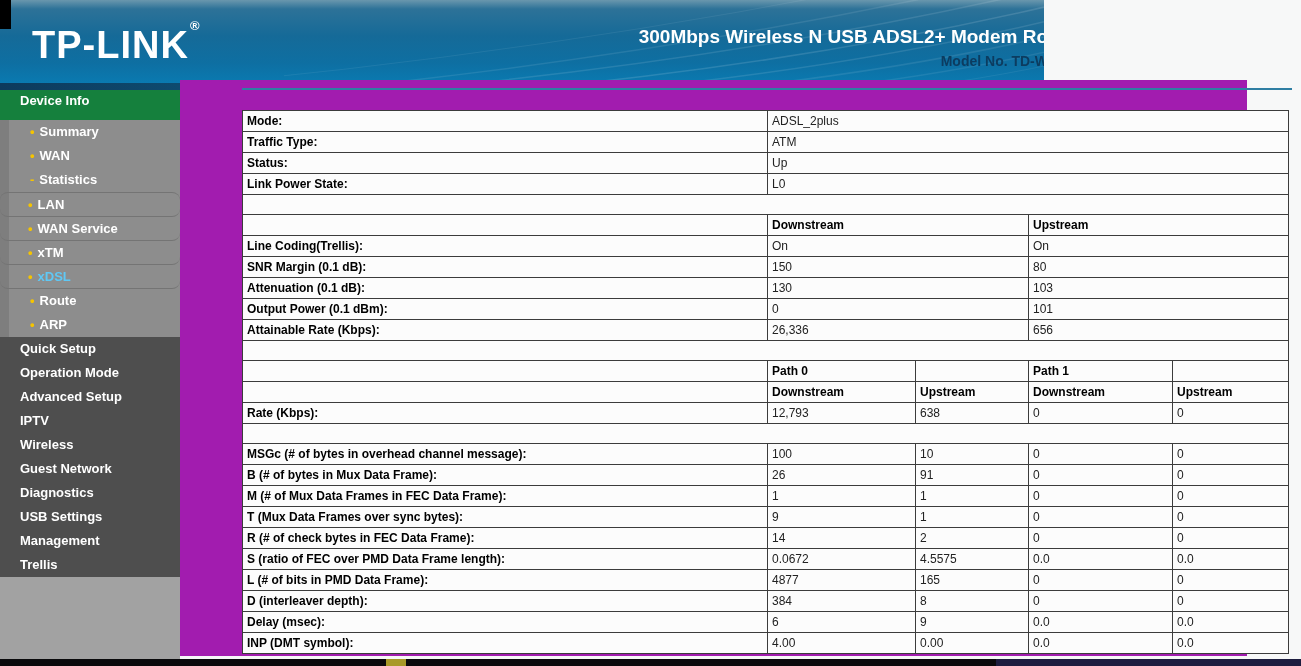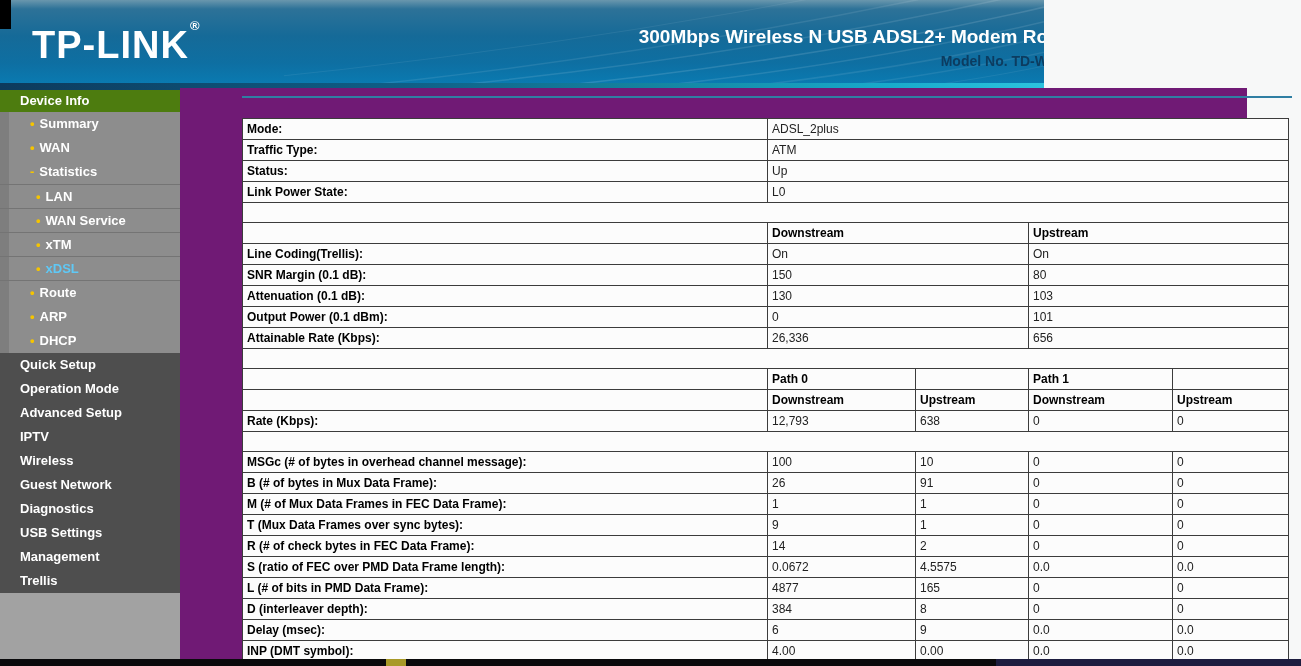--- a/index.html
+++ b/index.html
@@ -18,29 +18,29 @@
   .model-line{position:absolute;right:-4px;top:53px;color:#0c3c60;font-size:14px;font-weight:700;white-space:nowrap;}
   .swoosh{position:absolute;right:0;top:0;height:90px;width:760px;opacity:.9;}
 
   
   .sidebar{position:absolute;left:0;top:90px;width:180px;height:576px;background:#a2a2a2;}
   ul.menu-group{list-style:none;margin:0;padding:0;}
   .group-device{background:#8d8d8d;box-shadow:inset 9px 0 0 rgba(0,0,0,0.10);}
   .group-main{background:#4e4e4e;}
   .mi{color:#fff;font-weight:700;font-size:13px;height:24px;line-height:24px;cursor:pointer;white-space:nowrap;}
   .mi .bullet{color:#f5c400;margin-right:5px;font-size:13px;}
-  .mi.section-active{height:22px;line-height:22px;background:#4d7c0f;padding-left:20px;}
+  .mi.section-active{height:30px;line-height:22px;background:#15803d;padding-left:20px;}
   .mi.section{padding-left:20px;}
   .mi.item{padding-left:30px;}
-  .mi.subitem{padding-left:36px;border-bottom:1px solid #747474;height:23px;line-height:23px;}
+  .mi.subitem{padding-left:28px;border-bottom:1px solid #747474;height:23px;line-height:23px;border-radius:8px;}
   .mi.subitem.first{border-top:1px solid #747474;}
   .mi.active .lbl{color:#5fc8f5;}
 
   
-  .main{position:absolute;left:180px;top:88px;width:1067px;height:576px;background:#701a75;}
+  .main{position:absolute;left:180px;top:80px;width:1067px;height:576px;background:#a21caf;}
   .blue-rule{position:absolute;left:62px;top:8px;width:1050px;height:2px;background:#2f7fa3;}
   .stats-table{position:absolute;left:62px;top:30px;border-collapse:collapse;table-layout:fixed;width:1046px;
     font-size:12px;color:#000;background:#fcfcfc;}
   .stats-table td{border:1px solid #3c3c3c;height:20px;padding:0 4px;overflow:hidden;white-space:nowrap;}
   td.lbl-cell{font-weight:700;}
   td.col-header{font-weight:700;}
   td.val-cell{font-weight:400;color:#222;}
   tr.spacer-row td{height:19px;}
 
   
@@ -78,21 +78,20 @@
         <li class="mi section-active"><span class="lbl">Device Info</span></li>
         <li class="mi item"><span class="bullet">•</span><span class="lbl">Summary</span></li>
         <li class="mi item"><span class="bullet">•</span><span class="lbl">WAN</span></li>
         <li class="mi item"><span class="bullet">-</span><span class="lbl">Statistics</span></li>
         <li class="mi subitem first"><span class="bullet">•</span><span class="lbl">LAN</span></li>
         <li class="mi subitem"><span class="bullet">•</span><span class="lbl">WAN Service</span></li>
         <li class="mi subitem"><span class="bullet">•</span><span class="lbl">xTM</span></li>
         <li class="mi subitem active"><span class="bullet">•</span><span class="lbl">xDSL</span></li>
         <li class="mi item"><span class="bullet">•</span><span class="lbl">Route</span></li>
         <li class="mi item"><span class="bullet">•</span><span class="lbl">ARP</span></li>
-        <li class="mi item"><span class="bullet">•</span><span class="lbl">DHCP</span></li>
       </ul>
       <ul class="menu-group group-main">
         <li class="mi section"><span class="lbl">Quick Setup</span></li>
         <li class="mi section"><span class="lbl">Operation Mode</span></li>
         <li class="mi section"><span class="lbl">Advanced Setup</span></li>
         <li class="mi section"><span class="lbl">IPTV</span></li>
         <li class="mi section"><span class="lbl">Wireless</span></li>
         <li class="mi section"><span class="lbl">Guest Network</span></li>
         <li class="mi section"><span class="lbl">Diagnostics</span></li>
         <li class="mi section"><span class="lbl">USB Settings</span></li>

